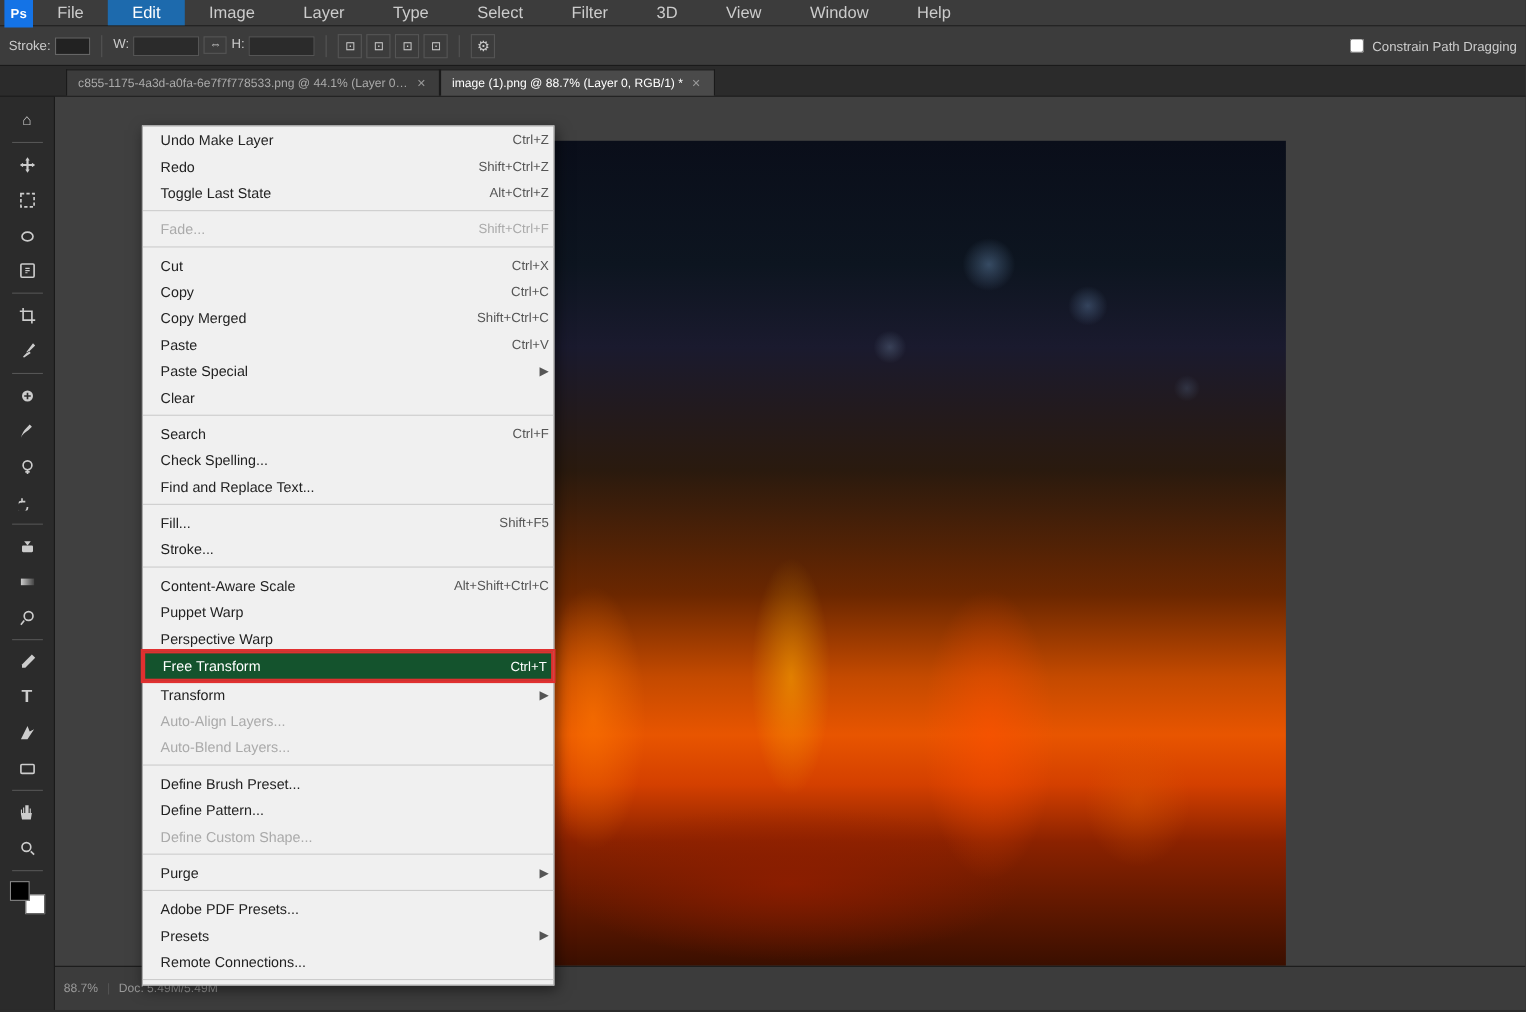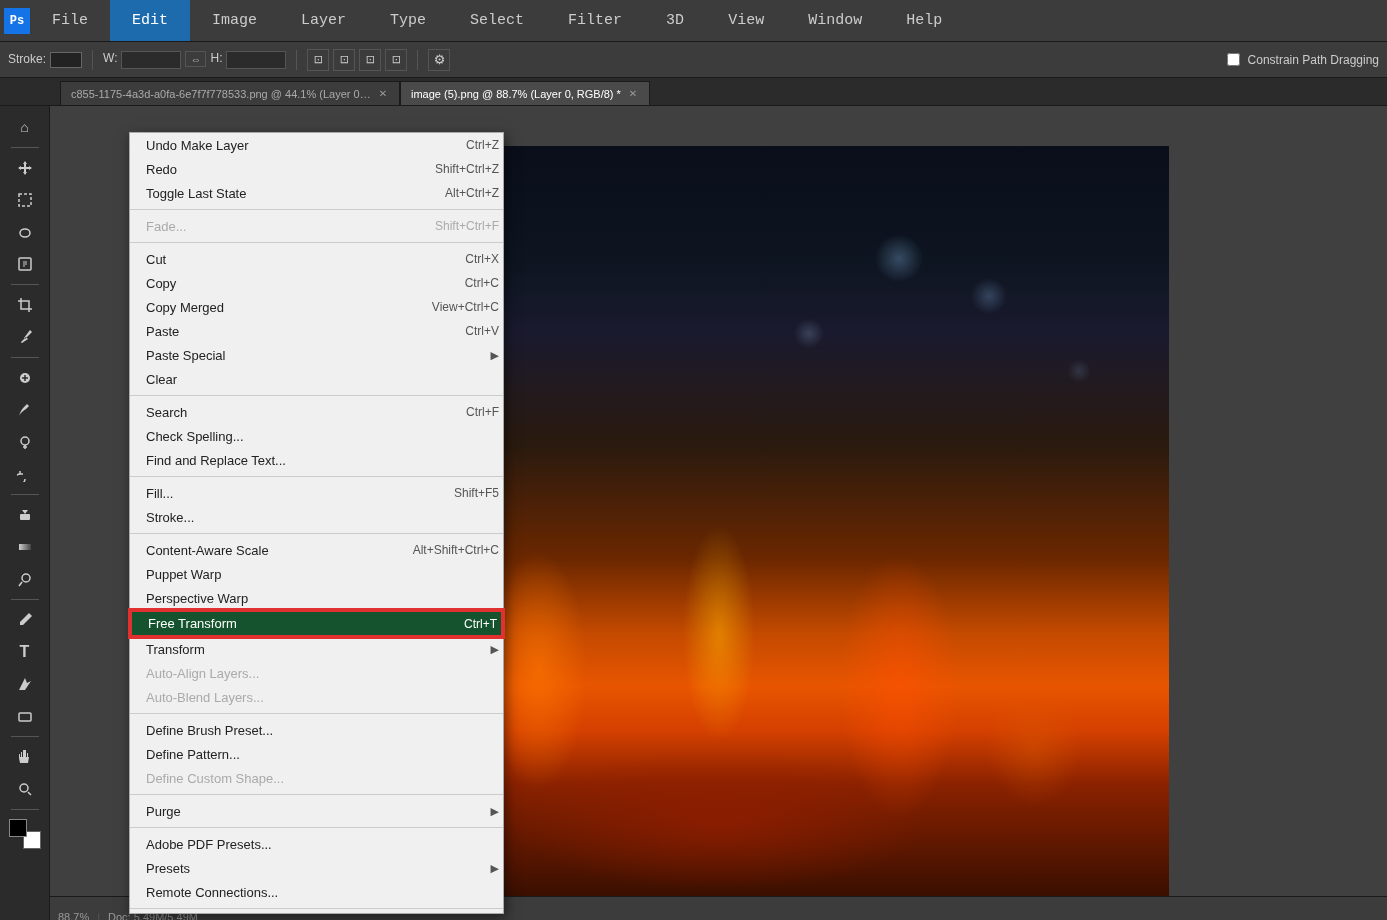--- a/index.html
+++ b/index.html
@@ -11,25 +11,24 @@
       font-size: 13px;
       background: #2b2b2b;
       color: #ccc;
       user-select: none;
     }
 
     
     #menu-bar {
       display: flex;
       align-items: center;
-      height: 42px;
+      height: 24px;
       background: #3c3c3c;
       border-bottom: 1px solid #1a1a1a;
       padding: 0 4px;
-      font-family: Liberation Mono, monospace;
     }
     .menu-item {
       padding: 2px 22px;
       height: 100%;
       display: flex;
       align-items: center;
       cursor: pointer;
       font-size: 15px;
       color: #ccc;
     }
@@ -270,21 +269,21 @@
     <span>Constrain Path Dragging</span>
   </div>
 </div>
 
 <div id="tabs-bar">
   <div class="tab">
     <span style="max-width:300px;overflow:hidden;text-overflow:ellipsis;white-space:nowrap;font-size:11px;">c855-1175-4a3d-a0fa-6e7f7f778533.png @ 44.1% (Layer 0, RGB/8) *</span>
     <span class="tab-close">✕</span>
   </div>
   <div class="tab active">
-    <span style="max-width:280px;overflow:hidden;text-overflow:ellipsis;white-space:nowrap;font-size:11px;">image (5).png @ 88.7% (Layer 0, RGB/8) *</span>
+    <span style="max-width:280px;overflow:hidden;text-overflow:ellipsis;white-space:nowrap;font-size:11px;">image (1).png @ 88.7% (Layer 0, RGB/1) *</span>
     <span class="tab-close">✕</span>
   </div>
 </div>
 
 <div id="main-layout">
 
   <div id="left-toolbar">
     <div class="tool-btn" title="Home">⌂</div>
     <div class="tool-separator"></div>
     <div class="tool-btn" title="Move Tool">
@@ -433,21 +432,21 @@
       <div class="dd-item">
         <span class="dd-label">Cut</span>
         <span class="dd-shortcut">Ctrl+X</span>
       </div>
       <div class="dd-item">
         <span class="dd-label">Copy</span>
         <span class="dd-shortcut">Ctrl+C</span>
       </div>
       <div class="dd-item">
         <span class="dd-label">Copy Merged</span>
-        <span class="dd-shortcut">View+Ctrl+C</span>
+        <span class="dd-shortcut">Shift+Ctrl+C</span>
       </div>
       <div class="dd-item">
         <span class="dd-label">Paste</span>
         <span class="dd-shortcut">Ctrl+V</span>
       </div>
       <div class="dd-item">
         <span class="dd-label">Paste Special</span>
         <span class="dd-arrow">▶</span>
       </div>
       <div class="dd-item">

